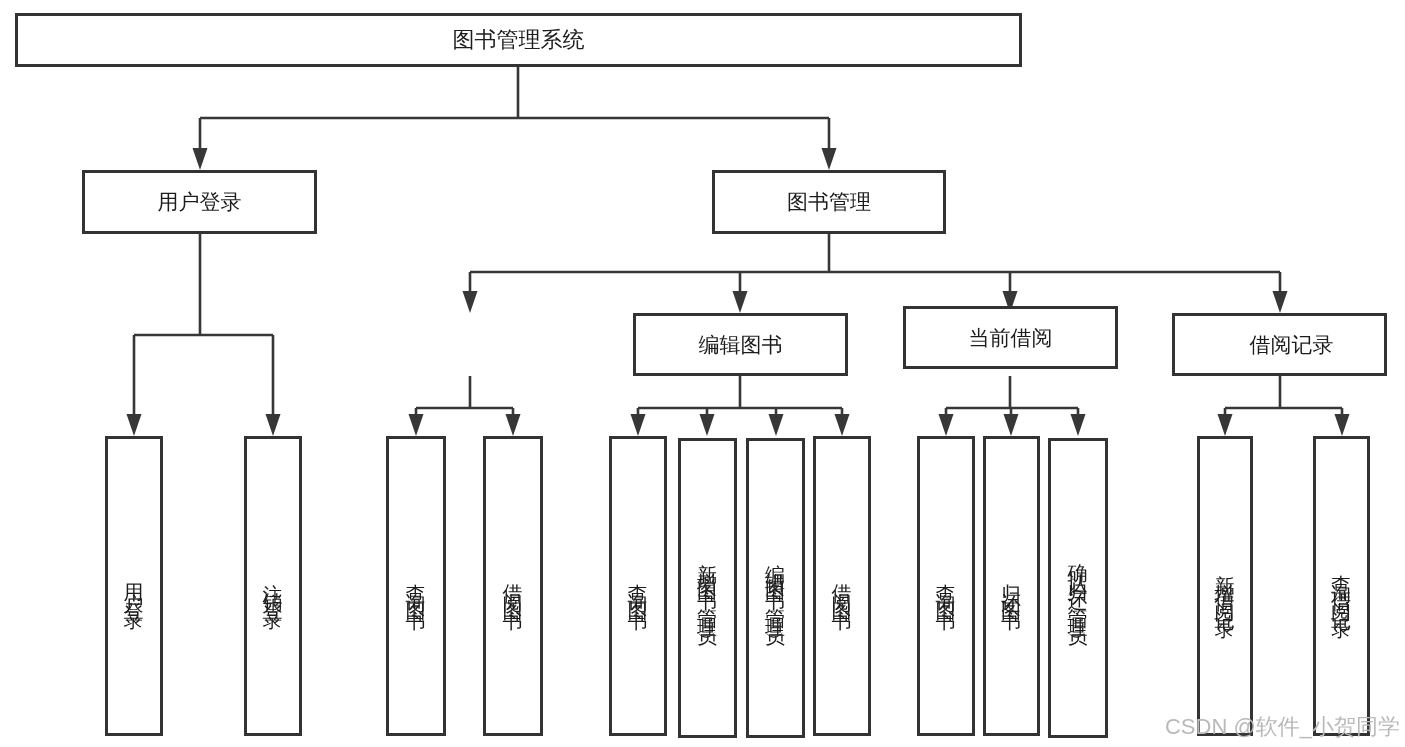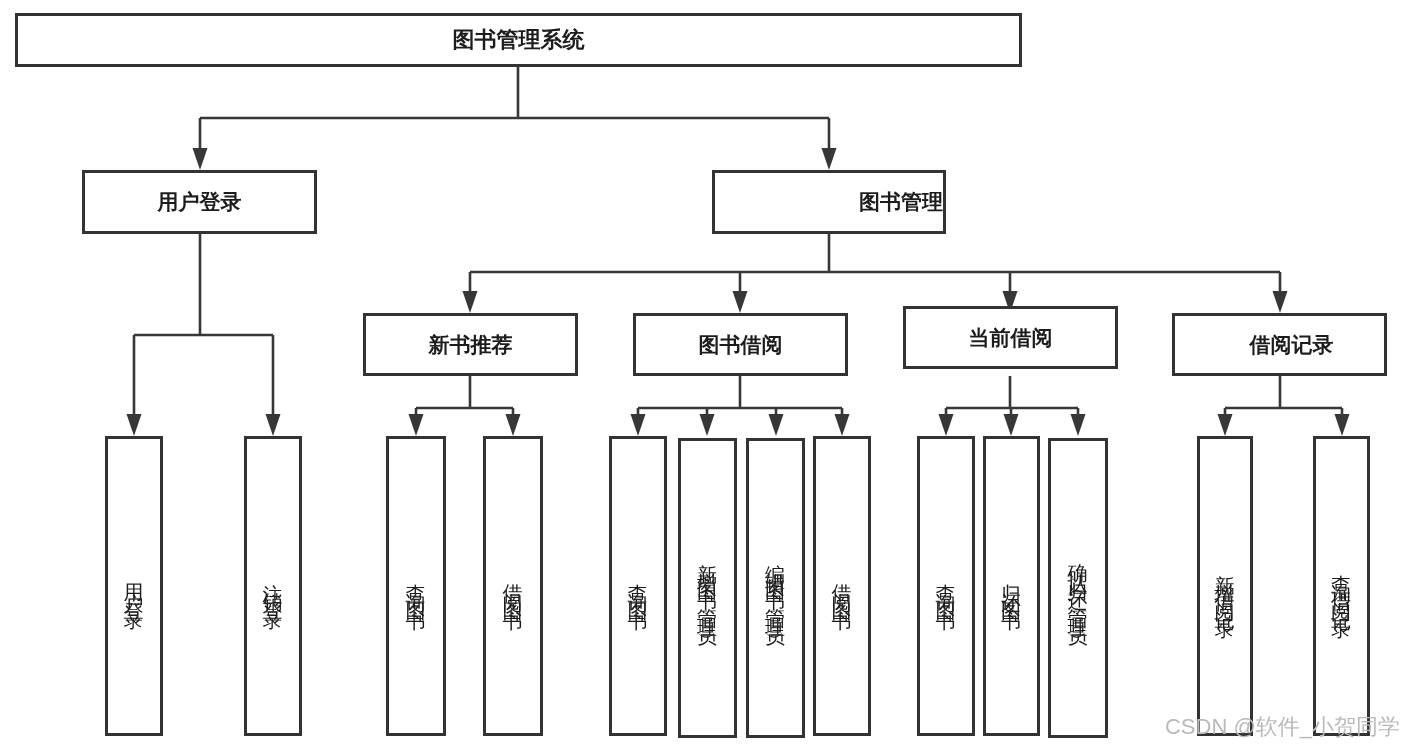--- a/index.html
+++ b/index.html
@@ -38,21 +38,21 @@
     position: absolute;
     box-sizing: border-box;
     background: var(--background);
     border: 3px solid var(--box-border);
     display: flex;
     align-items: center;
     justify-content: center;
     z-index: 2;
     color: var(--text);
   }
-  .hbox { font-size: 21px; font-weight: bold; }
+  .hbox { font-size: 21px; }
   .hbox.root { font-size: 22px; }
   .vlabel {
     writing-mode: vertical-rl;
     text-orientation: mixed;
     font-size: 20px;
     letter-spacing: 9px;
     line-height: 1;
     color: var(--text);
     white-space: nowrap;
   }
@@ -108,29 +108,26 @@
     <polygon points="1334.5,414 1349.5,414 1342,436"></polygon>
   </svg>
 
   <div class="hbox root" style="left:15px; top:13px; width:1007px; height:54px;">
     <span>图书管理系统</span>
   </div>
 
   <div class="hbox" style="left:82px; top:170px; width:235px; height:64px;">
     <span>用户登录</span>
   </div>
-  <div class="hbox" style="left:712px; top:170px; width:234px; height:64px;justify-content:flex-end;">
+  <div class="hbox" style="left:712px; top:170px; width:234px; height:64px;">
     <span>图书管理</span>
   </div>
 
-  <div class="hbox" style="left:363px; top:313px; width:215px; height:63px;">
-    <span>新书推荐</span>
-  </div>
   <div class="hbox" style="left:633px; top:313px; width:215px; height:63px;">
-    <span>图书借阅</span>
+    <span>编辑图书</span>
   </div>
   <div class="hbox" style="left:903px; top:306px; width:215px; height:63px;">
     <span>当前借阅</span>
   </div>
   <div class="hbox" style="left:1172px; top:313px; width:215px; height:63px;padding-left:24px;">
     <span>借阅记录</span>
   </div>
 
   <div class="vbox" style="left:105px; top:436px; width:58px; height:300px;">
     <span class="vlabel">用户登录</span>

